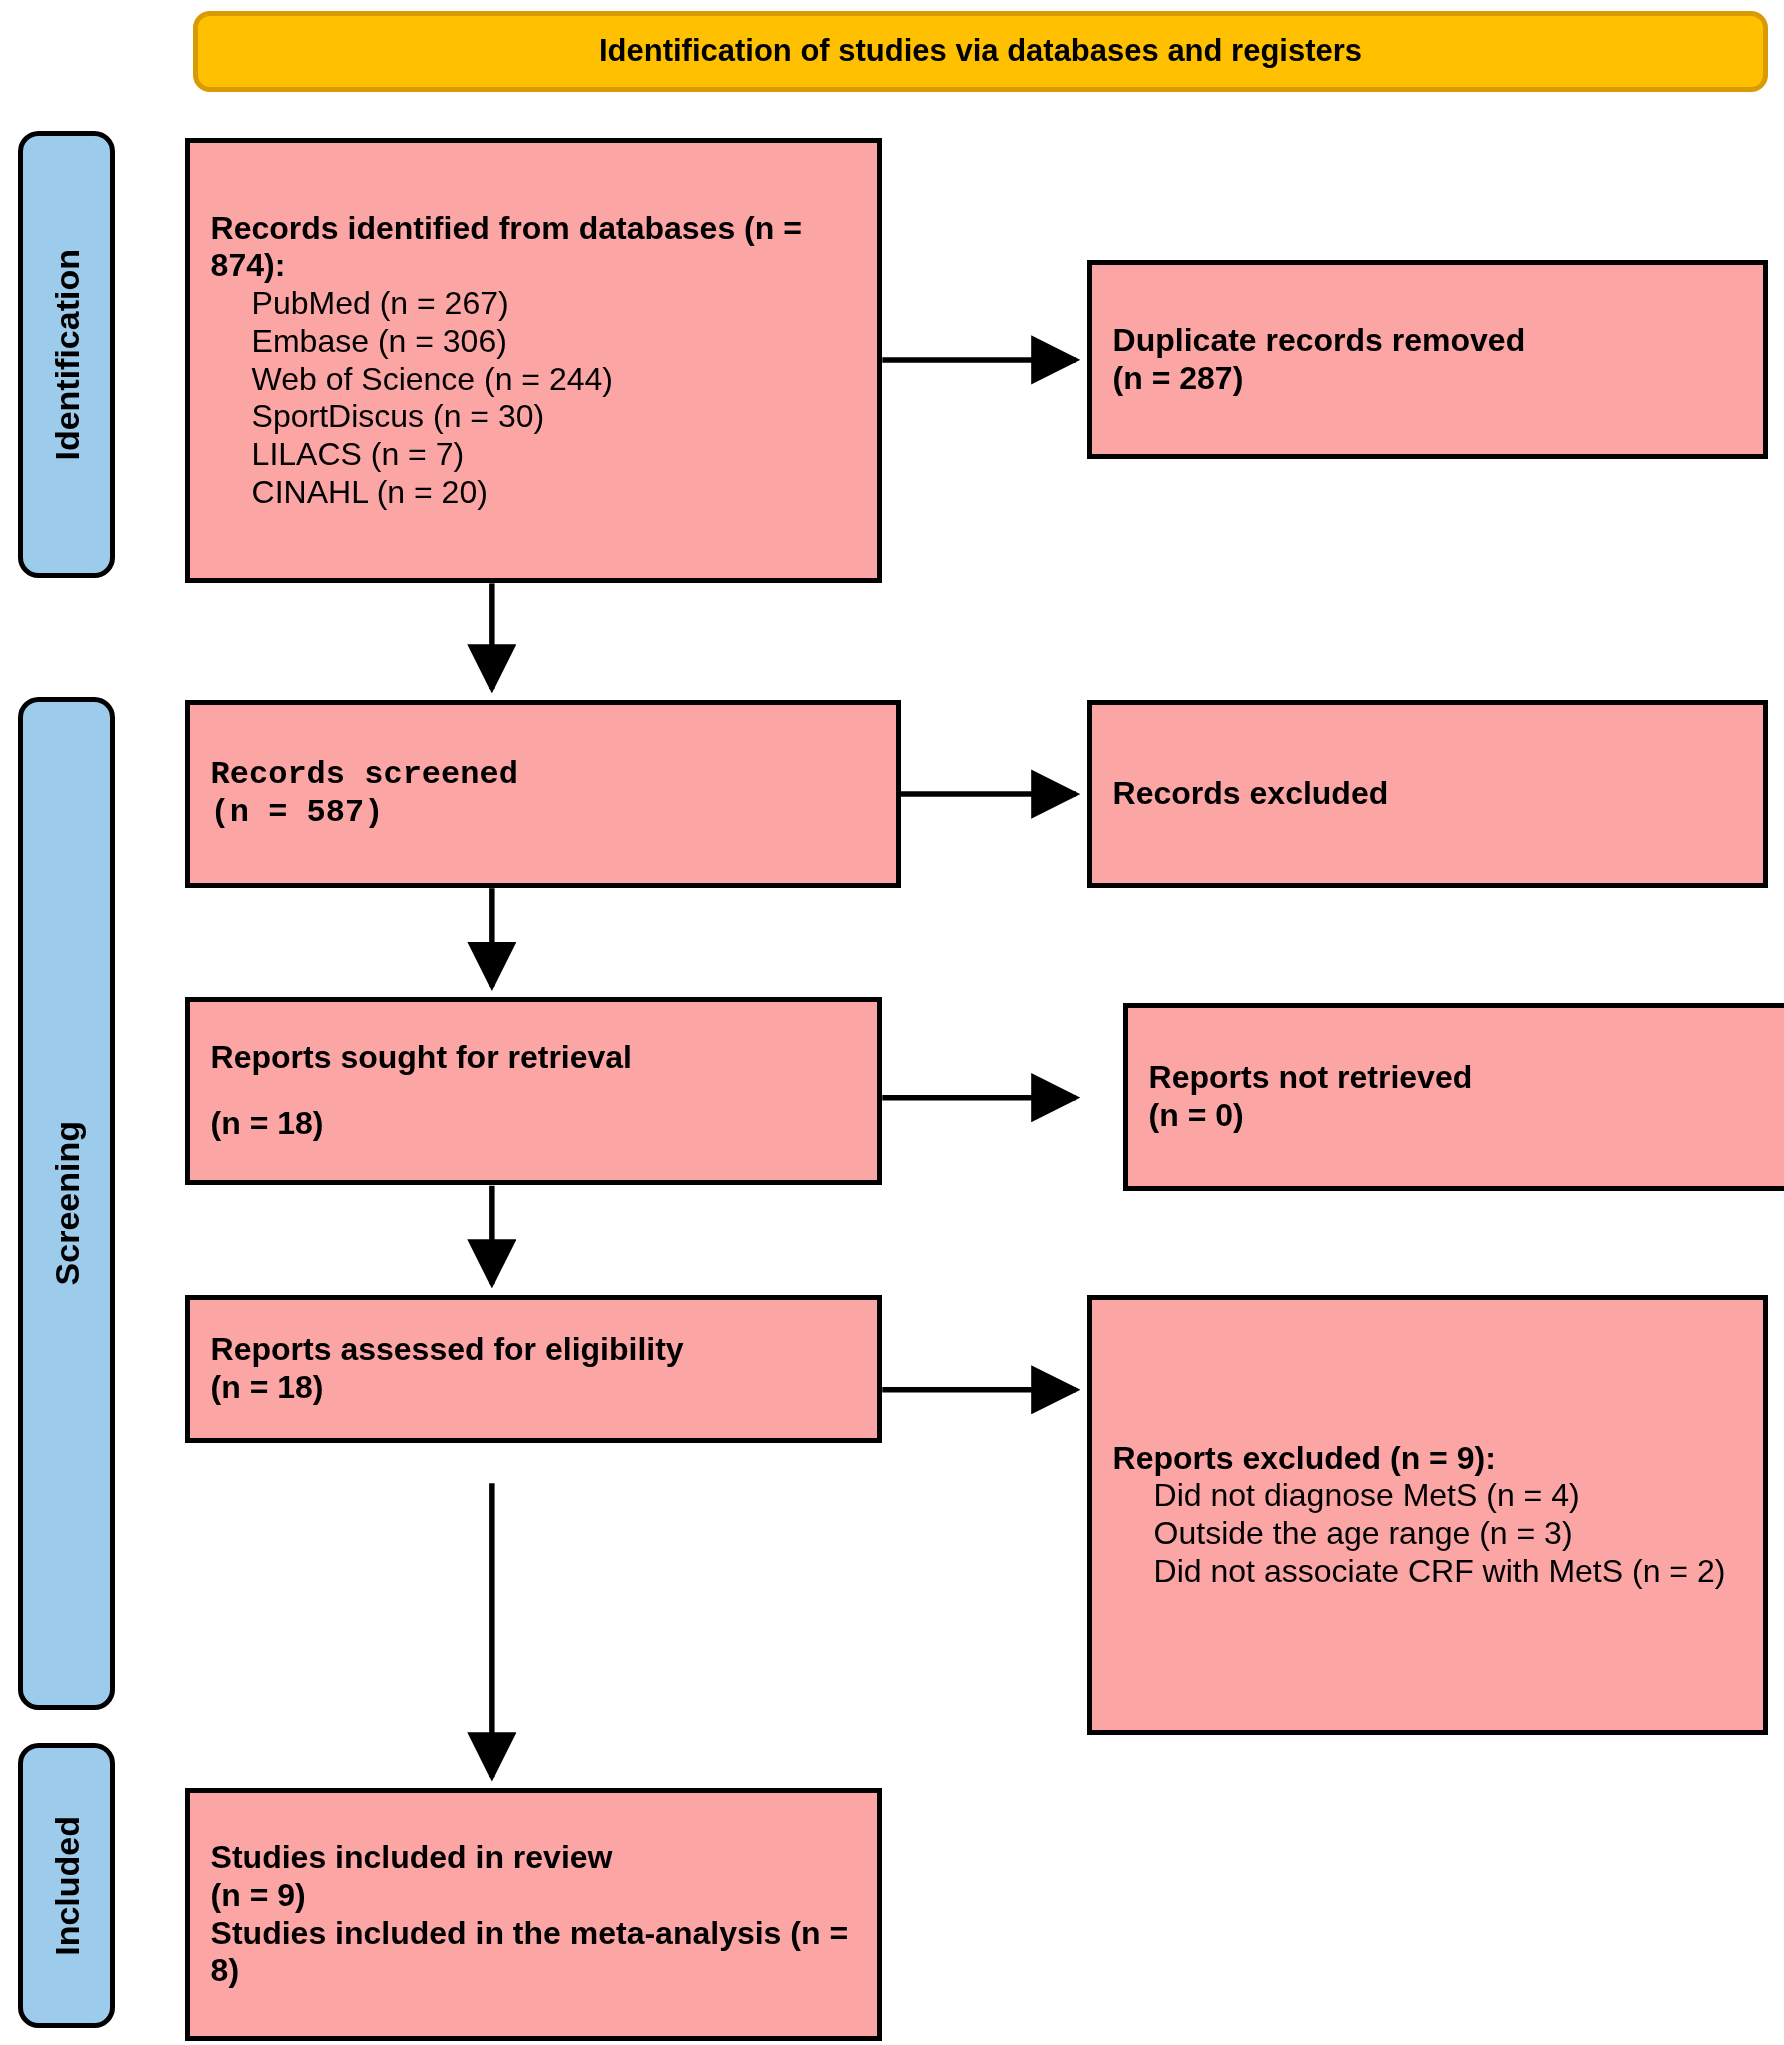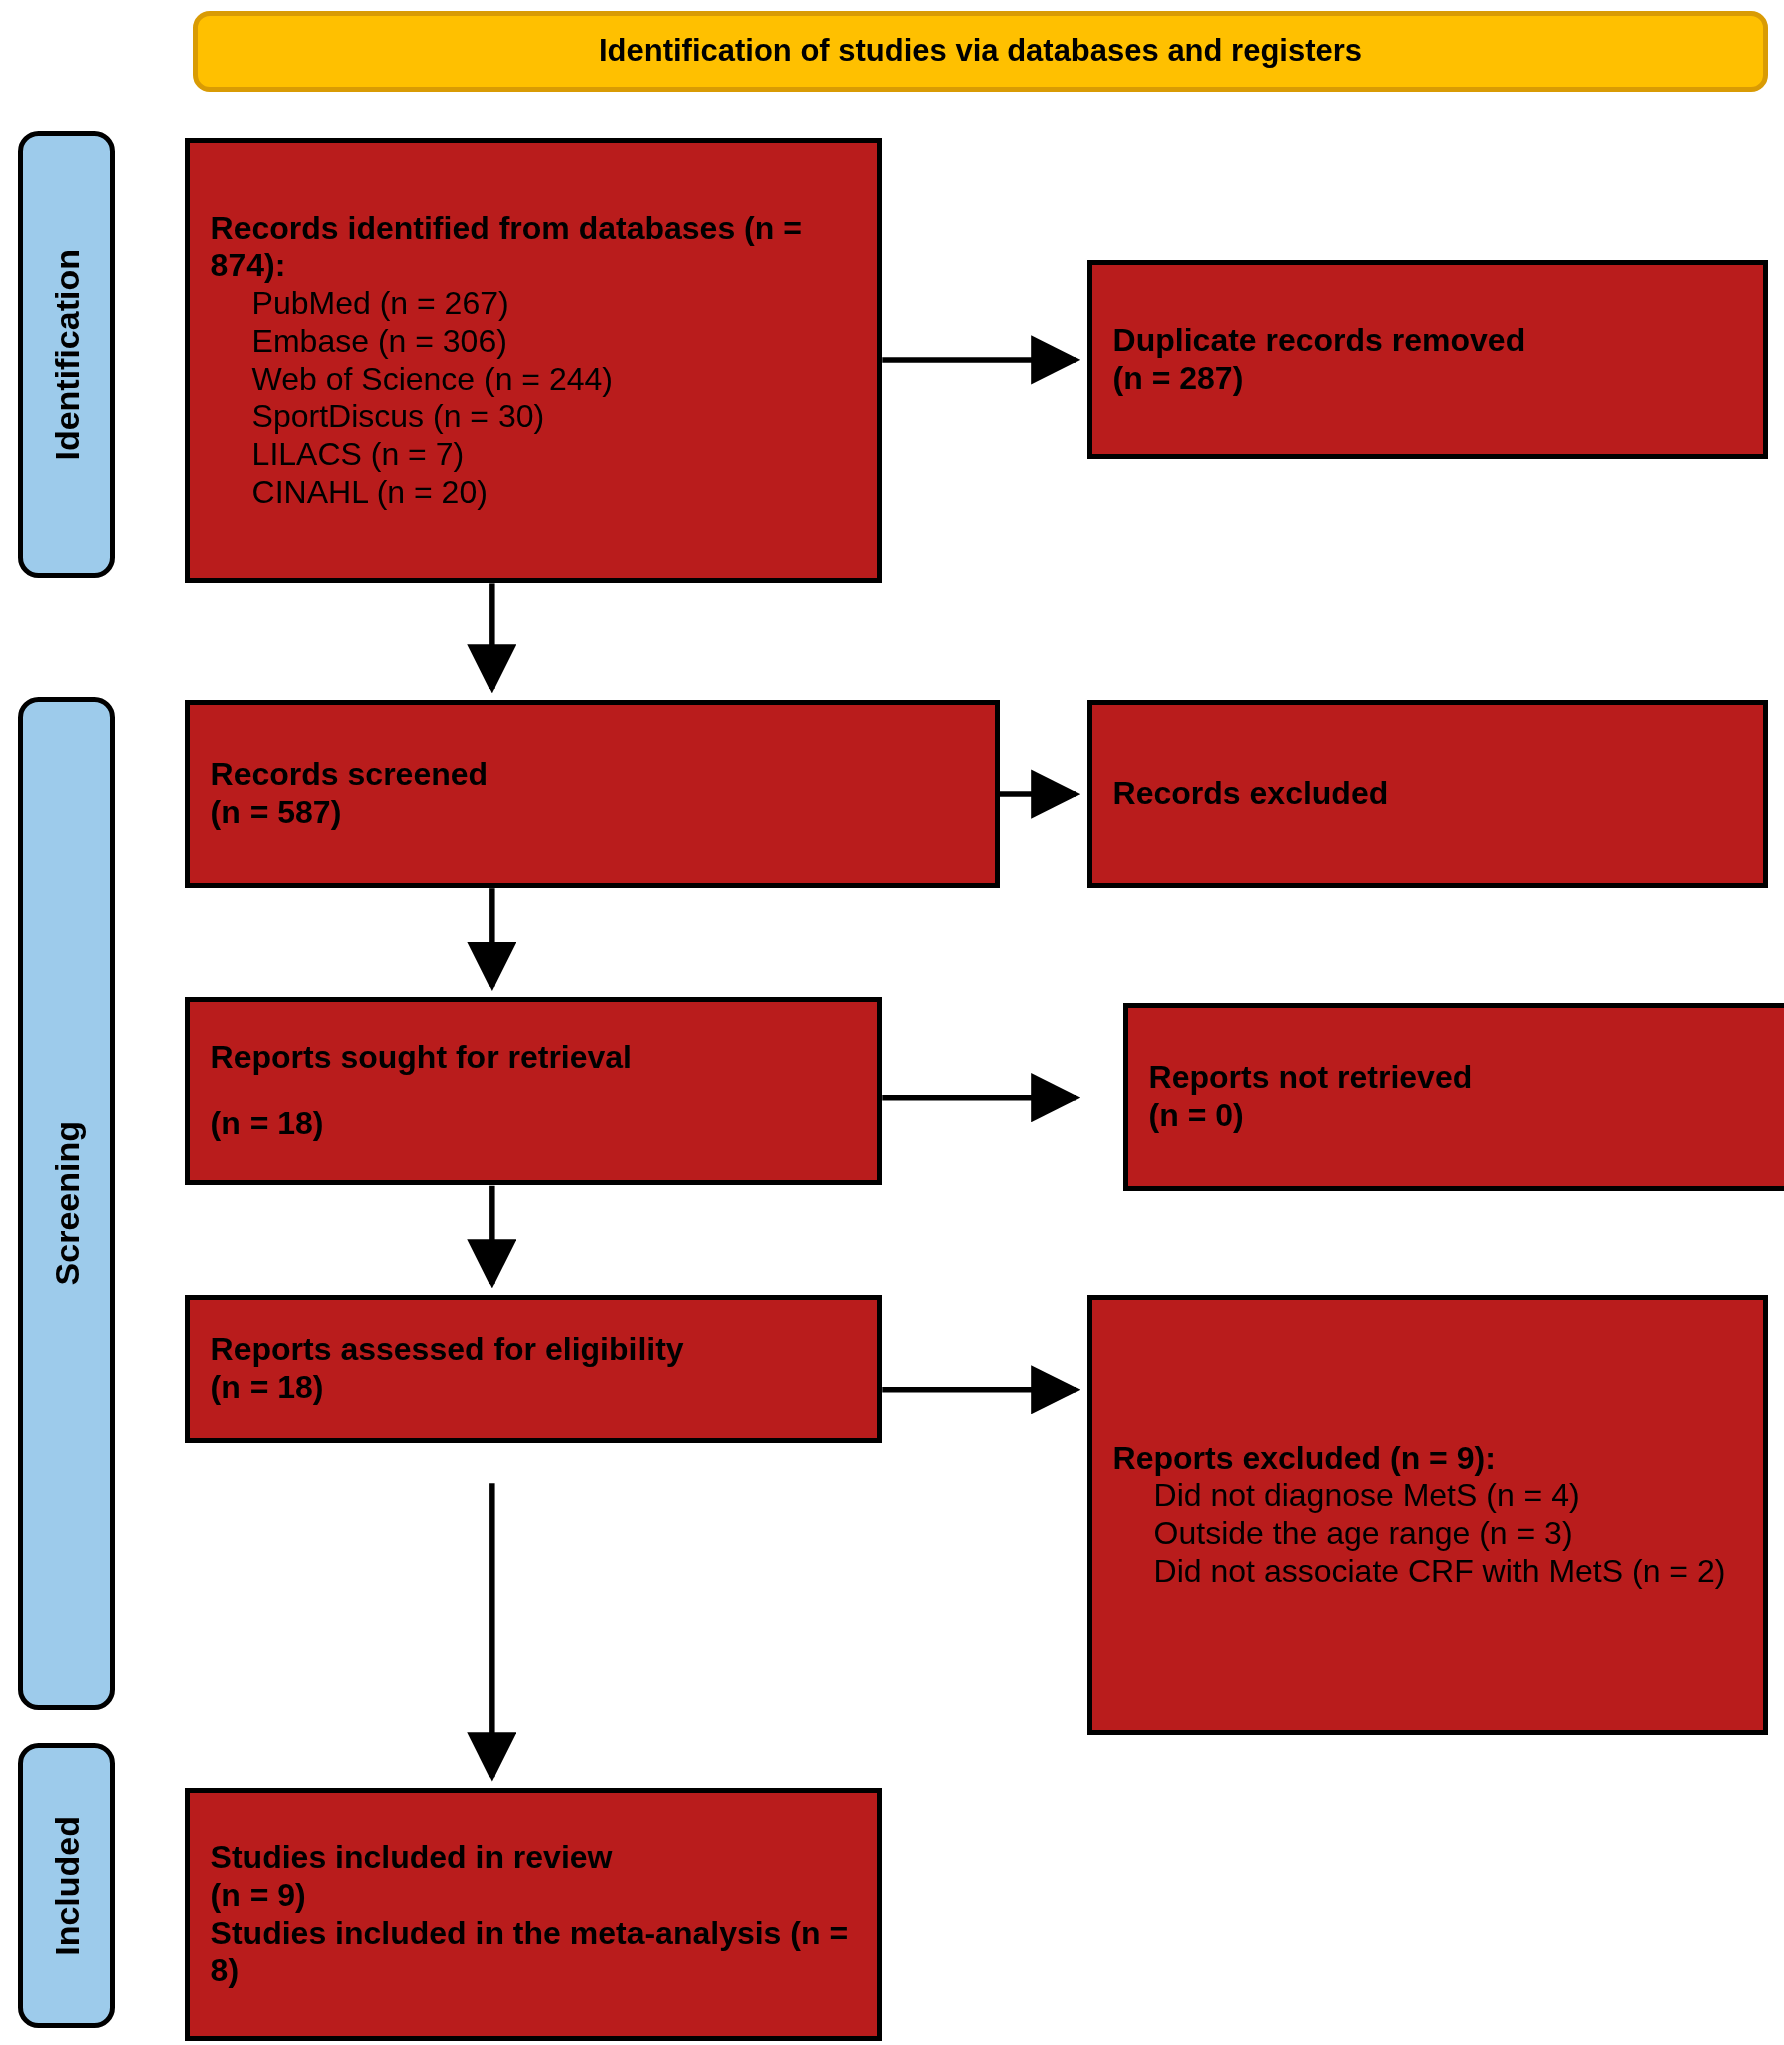--- a/index.html
+++ b/index.html
@@ -65,40 +65,40 @@
     white-space: nowrap;
     line-height: 1;
   }
   #stage-identification { left: 18px; top: 131px; width: 97px; height: 447px; }
   #stage-screening      { left: 18px; top: 697px; width: 97px; height: 1013px; }
   #stage-included       { left: 18px; top: 1743px; width: 97px; height: 285px; }
 
   
   .flow-box {
     position: absolute;
-    background: #b91c1c;
+    background: #fca5a5;
     border: 5.5px solid #000000;
     box-sizing: border-box;
     padding: 0 20.6px;
     display: flex;
     flex-direction: column;
     justify-content: center;
   }
   .flow-box .line {
     font-size: 32px;
     line-height: 1.18;
     color: #000000;
     white-space: pre-wrap;
   }
   .flow-box .line.bold { font-weight: bold; }
   .flow-box .line.indent { padding-left: 41px; }
 
   
   #box-identified        { left: 185px; top: 138px;  width: 697px; height: 445px; }
-  #box-screened          { left: 185px; top: 700px; width: 815px; height: 188px; }
+  #box-screened          { left: 185px; top: 700px; width: 716px; height: 188px; font-family: Liberation Mono, monospace; }
   #box-sought            { left: 185px; top: 997px; width: 697px; height: 188px; gap: 28px; }
   #box-assessed          { left: 185px; top: 1295px; width: 697px; height: 148px; }
   #box-included-final    { left: 185px; top: 1788px; width: 697px; height: 253px; }
 
   
   #box-duplicates        { left: 1087px; top: 260px;  width: 681px; height: 199px; }
   #box-records-excluded  { left: 1087px; top: 700px; width: 681px; height: 188px; }
   #box-not-retrieved     { left: 1087px; top: 1003px; width: 681px; height: 188px; margin-left: 36px; }
   #box-reports-excluded  { left: 1087px; top: 1295px; width: 681px; height: 440px; }
 

